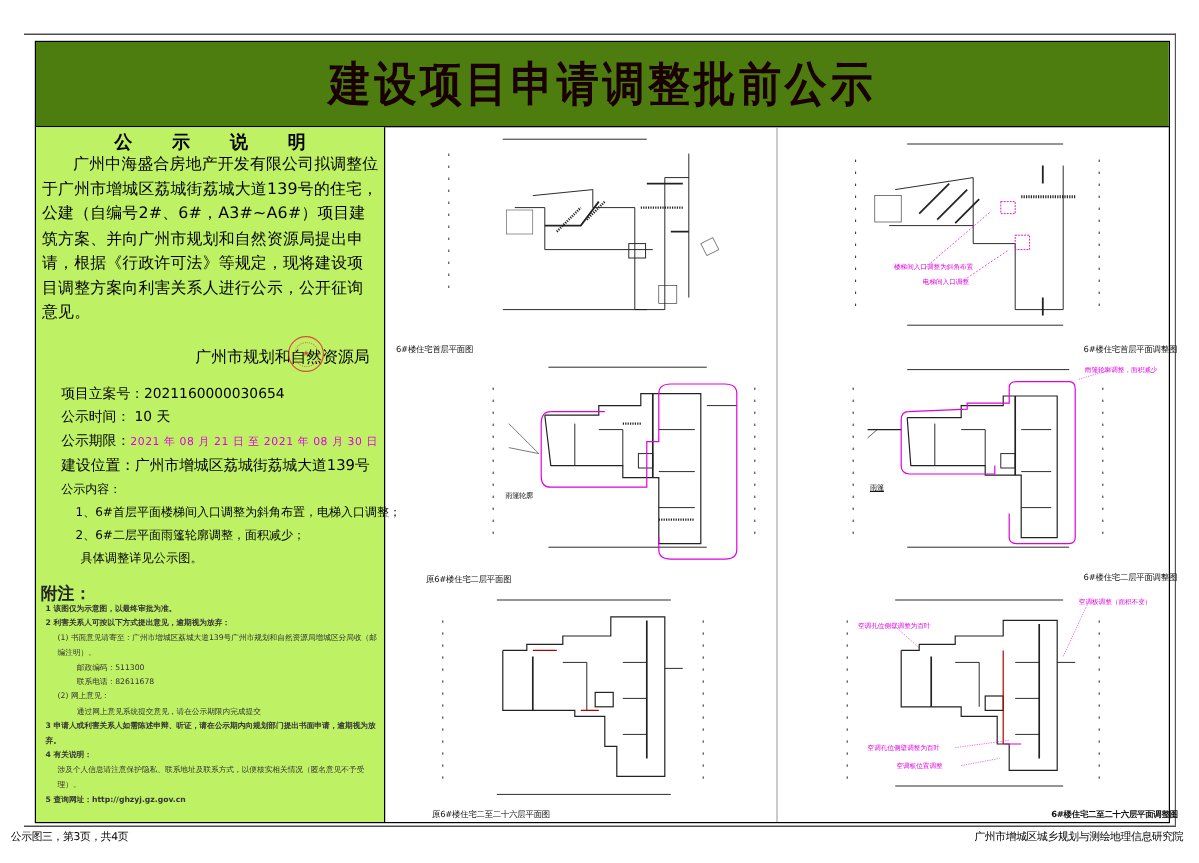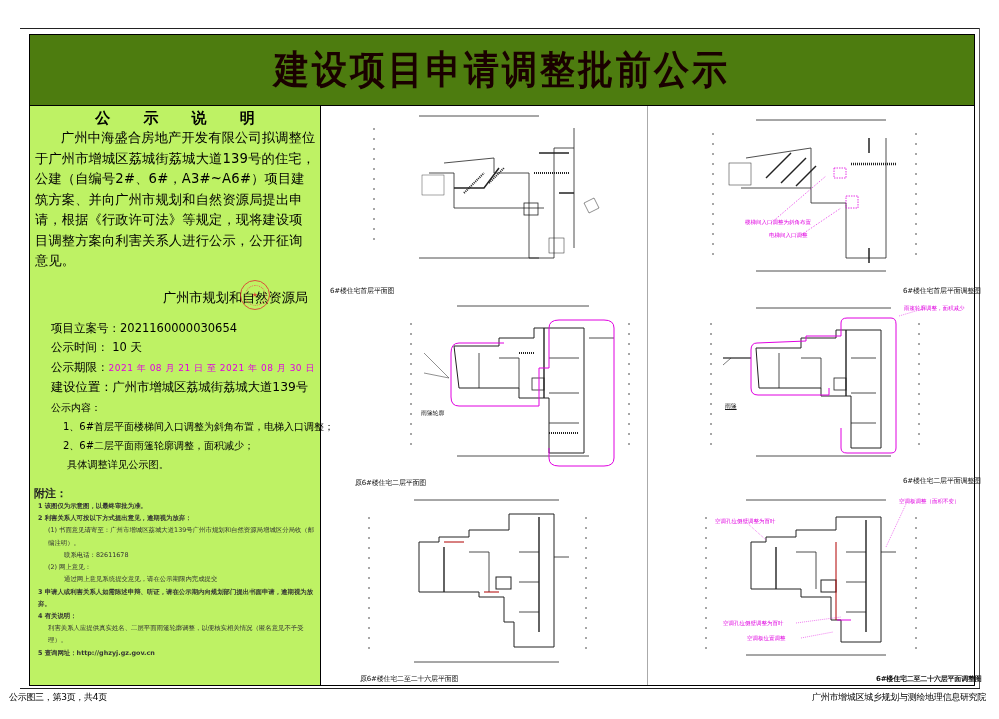--- a/index.html
+++ b/index.html
@@ -16,21 +16,21 @@
   .stamp { position: absolute; right: 50px; top: -9px; width: 30px; height: 30px; border: 1.5px solid #d33; border-radius: 50%; color: #d33; font-size: 7px; display: flex; align-items: center; justify-content: center; opacity: 0.85; }
   .stamp::before { content: ""; position: absolute; left: 4px; top: 4px; width: 19px; height: 19px; border: 1px dotted #e55; border-radius: 50%; }
   .info { margin-top: 12px; padding-left: 21px; }
   .info-row { font-size: 11.5px; line-height: 19.6px; white-space: nowrap; }
   .info-row .magenta { color: #e000e0; font-size: 9px; letter-spacing: 0.5px; }
   .info-wrap { font-size: 12.3px; line-height: 19.6px; padding-right: 6px; }
   .content-label { font-size: 10px; line-height: 19px; }
   .content-item { font-size: 10px; line-height: 19px; padding-left: 12px; white-space: nowrap; }
   .content-tail { font-size: 10.2px; line-height: 19px; padding-left: 16px; }
   .notes { margin-top: 14px; padding-left: 4px; font-size: 6.4px; line-height: 12.2px; color: #333; }
-  .notes .note-title { font-size: 11px; font-weight: bold; color: #222; }
+  .notes .note-title { font-size: 14px; font-weight: bold; color: #222; }
   .notes .ind1 { padding-left: 4px; font-weight: bold; }
   .notes .ind2 { padding-left: 14px; }
   .notes .ind3 { padding-left: 30px; }
   .notes .red { color: #e00; font-weight: bold; padding-left: 20px; }
   .plans { position: absolute; left: 291px; top: 71px; width: 653px; height: 579px; }
   .plan-divider { position: absolute; left: 326px; top: 0; width: 1px; height: 579px; background: #aaa; }
   .plan { position: absolute; width: 318px; height: 190px; }
   .plan svg { position: absolute; left: 0; top: 0; }
   .plan-caption { position: absolute; font-size: 7px; color: #111; white-space: nowrap; letter-spacing: -0.2px; }
   .annot { position: absolute; font-size: 5.5px; color: #e000e0; white-space: nowrap; }
@@ -74,26 +74,27 @@
       <div class="content-item">1、6#首层平面楼梯间入口调整为斜角布置，电梯入口调整；</div>
       <div class="content-item">2、6#二层平面雨篷轮廓调整，面积减少；</div>
       <div class="content-tail">具体调整详见公示图。</div>
     </div>
 
     <div class="notes">
       <div class="note-title">附注：</div>
       <div class="ind1">1 该图仅为示意图，以最终审批为准。</div>
       <div class="ind1">2 利害关系人可按以下方式提出意见，逾期视为放弃：</div>
       <div class="ind2">(1) 书面意见请寄至：广州市增城区荔城大道139号广州市规划和自然资源局增城区分局收（邮编注明）。</div>
+      <div class="ind3">邮政编码：511300</div>
       <div class="ind3">联系电话：82611678</div>
       <div class="ind2">(2) 网上意见：</div>
       <div class="ind3">通过网上意见系统提交意见，请在公示期限内完成提交</div>
       <div class="ind1">3 申请人或利害关系人如需陈述申辩、听证，请在公示期内向规划部门提出书面申请，逾期视为放弃。</div>
       <div class="ind1">4 有关说明：</div>
-      <div class="ind2">利害关系人应提供真实姓名、二层平面雨篷轮廓调整，以便核实相关情况（匿名意见不予受理）。</div>
+      <div class="ind2">涉及个人信息请注意保护隐私、联系地址及联系方式，以便核实相关情况（匿名意见不予受理）。</div>
       <div class="ind1">5 查询网址：http://ghzyj.gz.gov.cn</div>
 
     </div>
   </div>
 
   <div class="plans">
     <div class="plan-divider"></div>
 
     <div class="plan" style="left:3px; top:2px;">
       <svg width="318" height="190">

